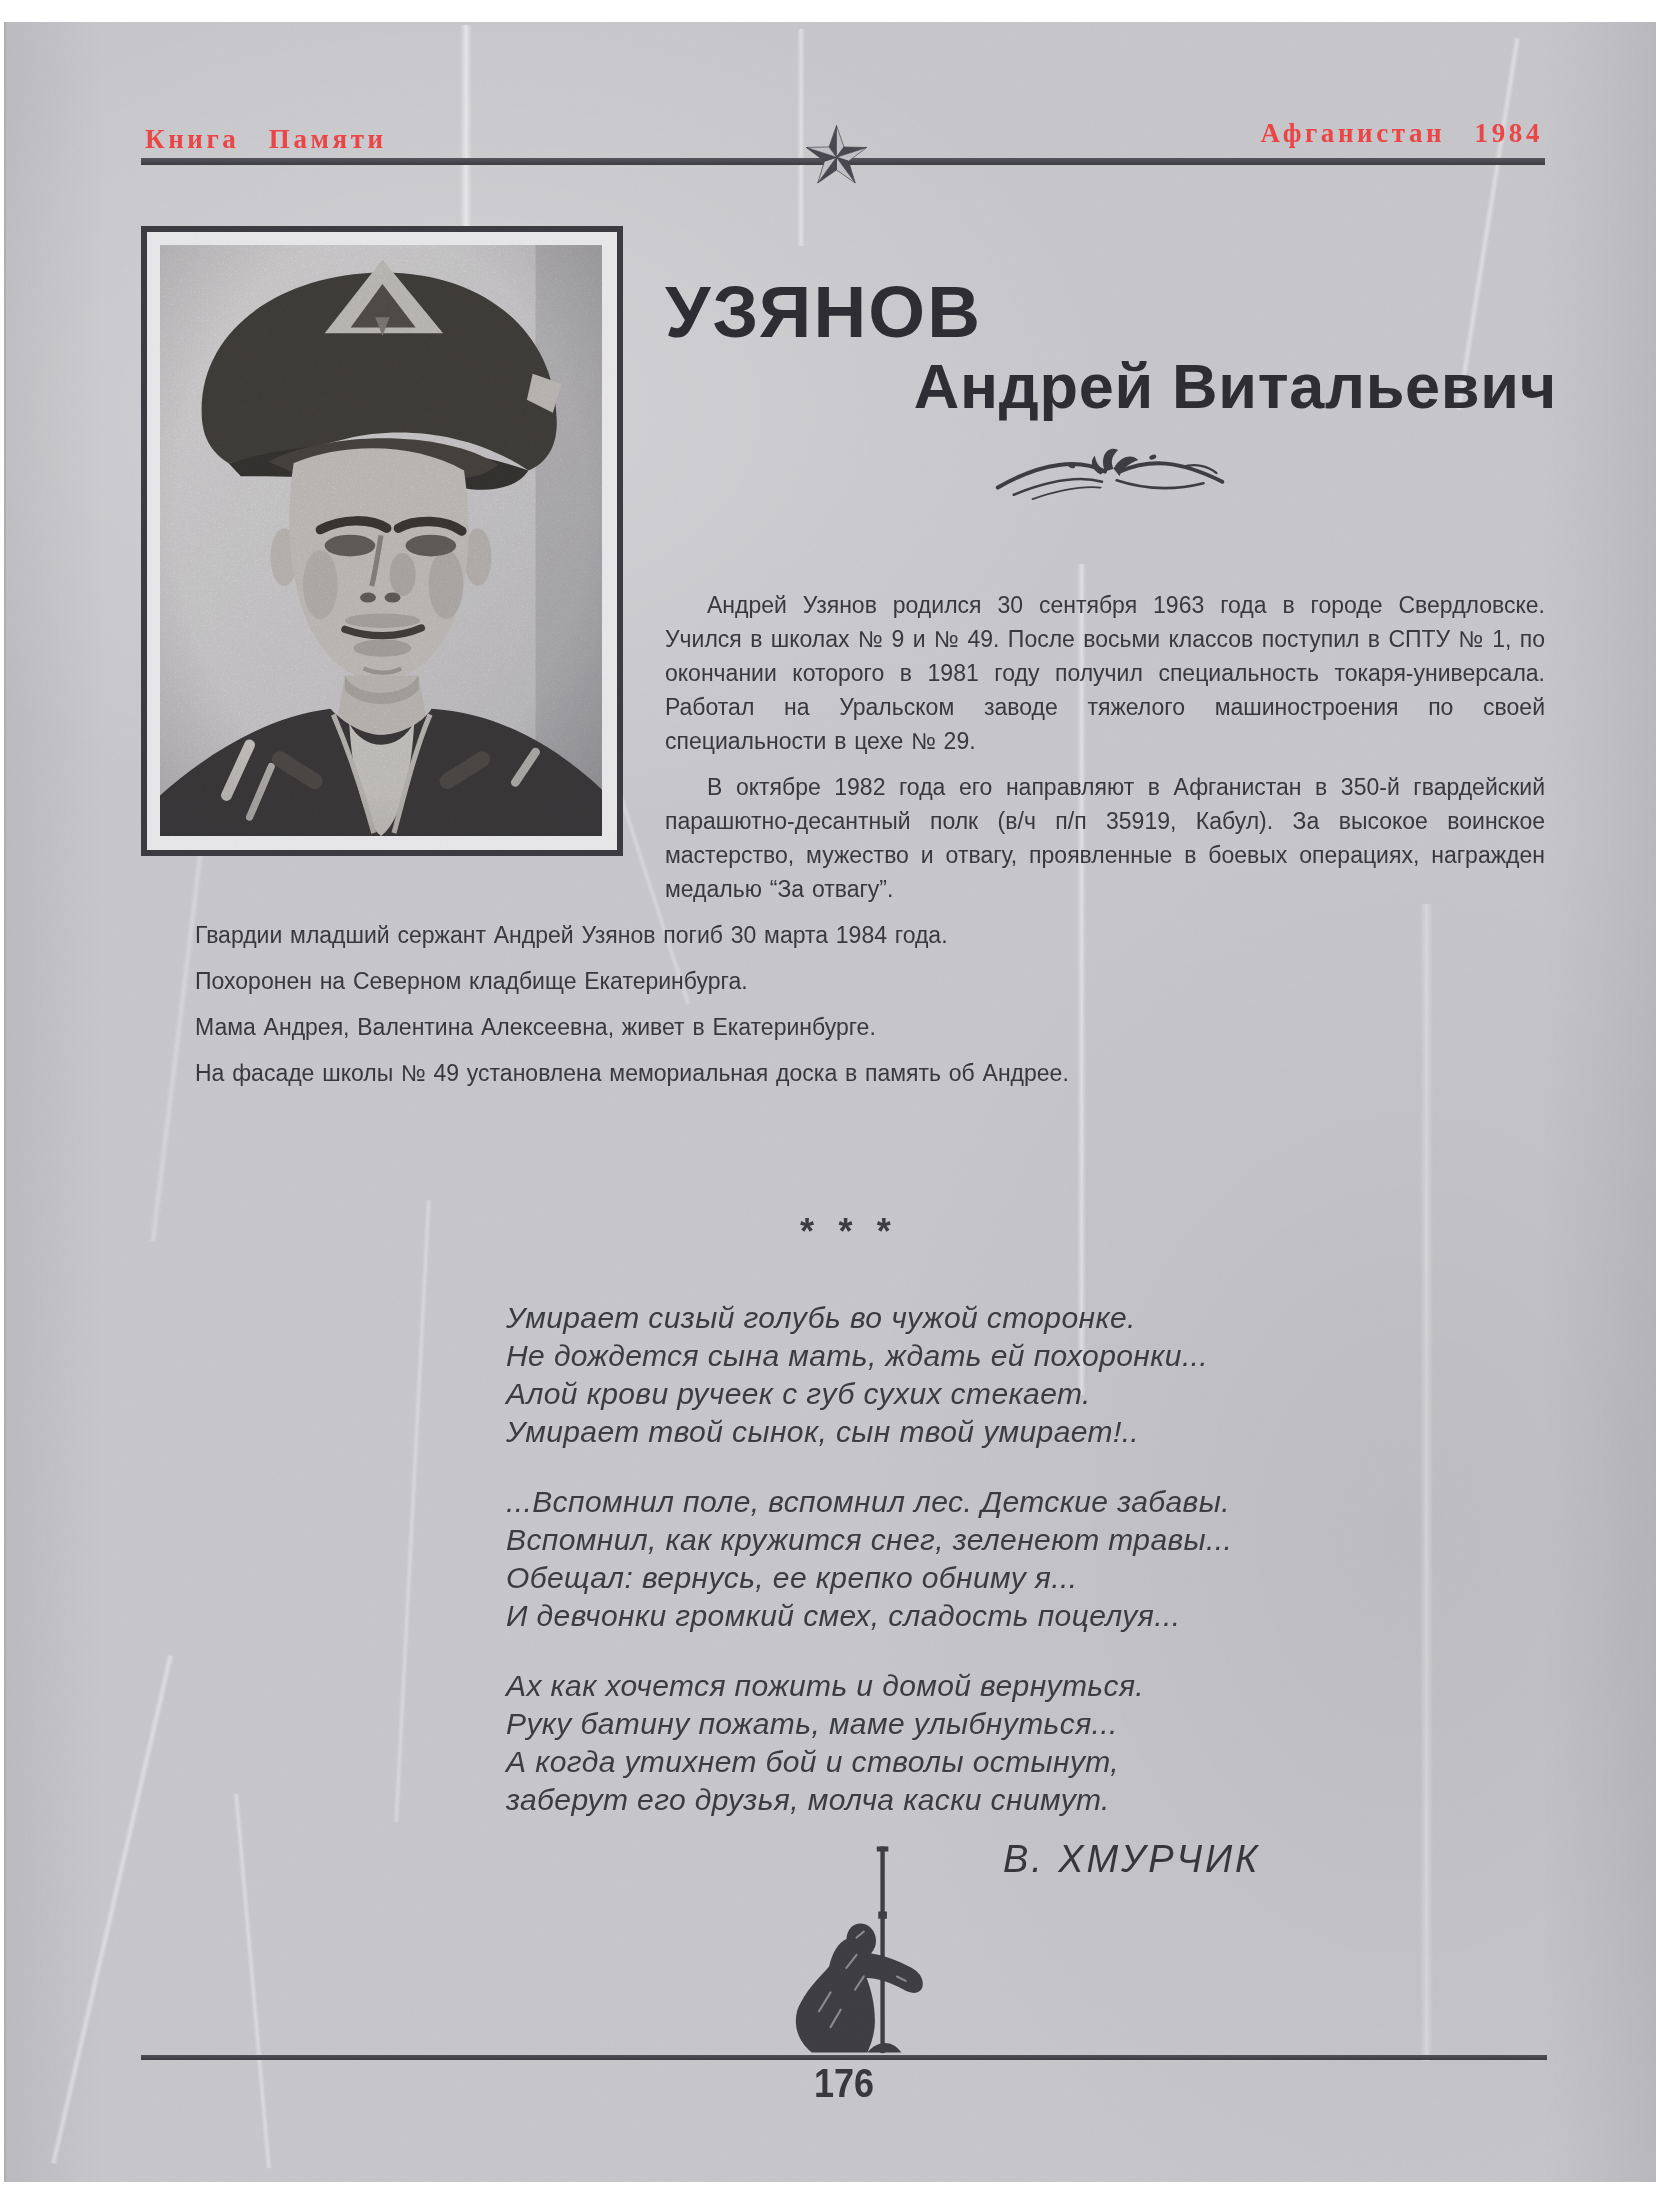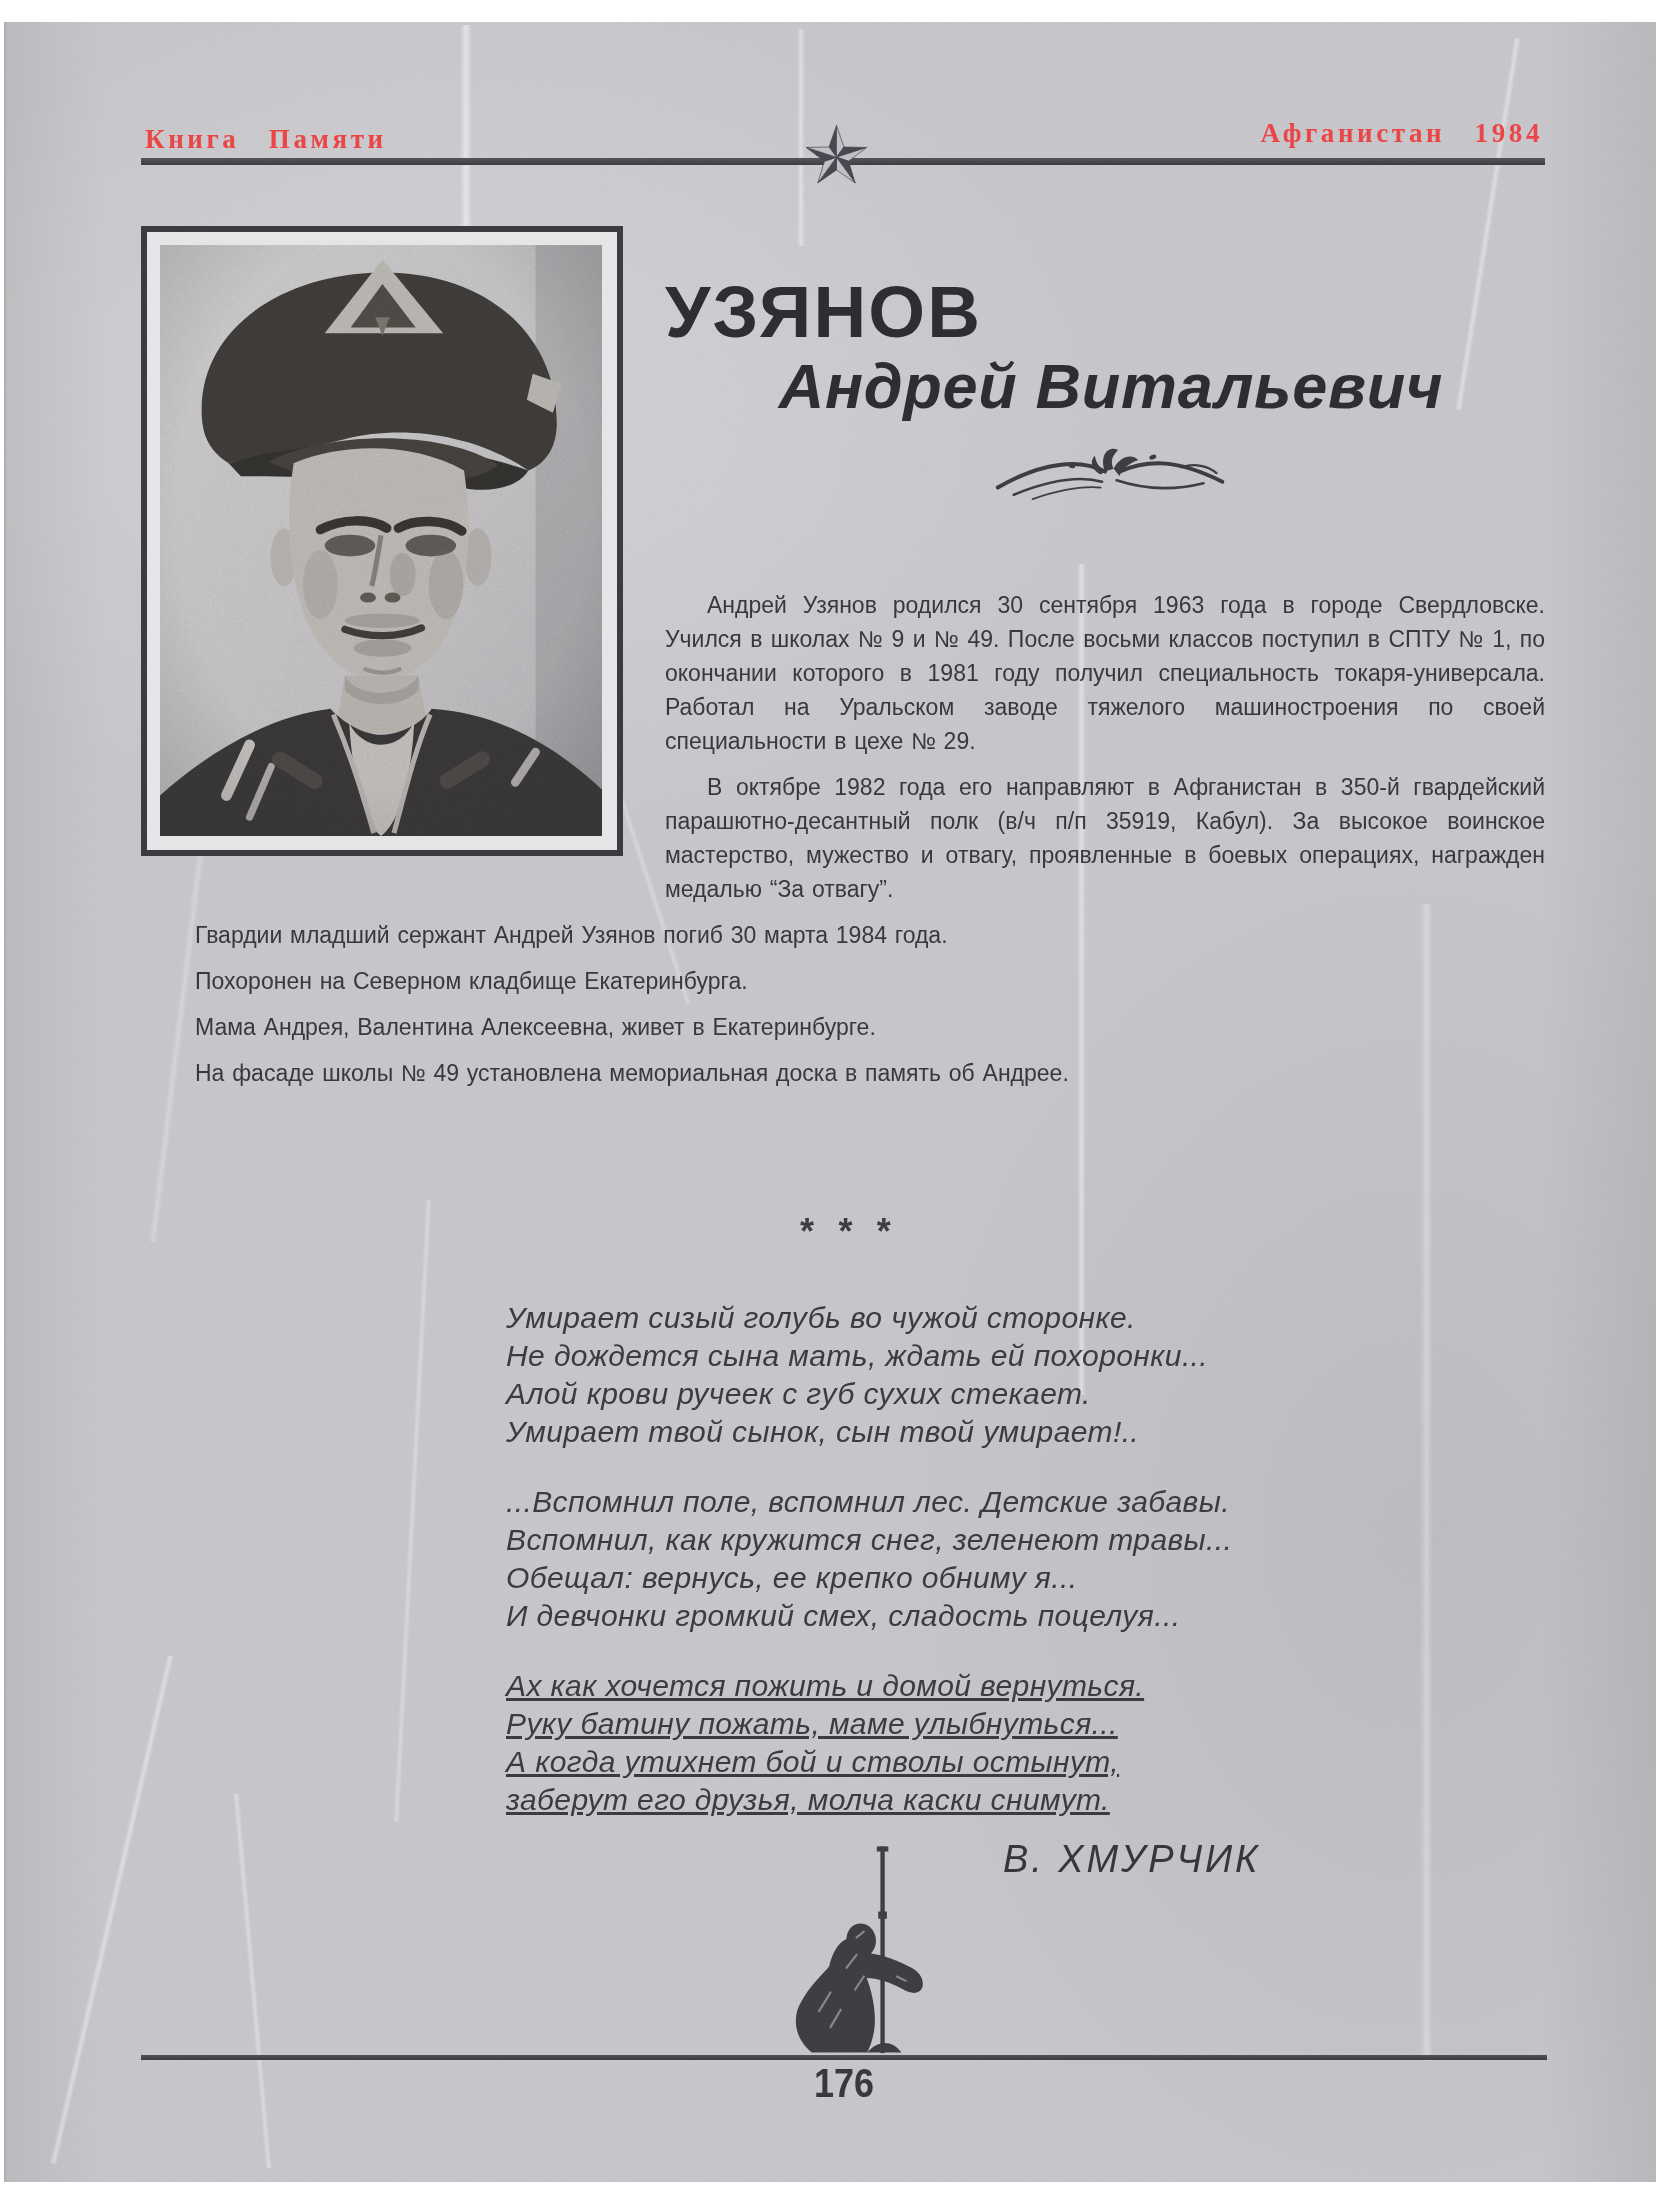--- a/index.html
+++ b/index.html
@@ -47,36 +47,36 @@
     float:left;width:482px;height:630px;box-sizing:border-box;
     border:6.5px solid #3a393f;background:#e9e8ea;padding:13px;
     margin:0 42px 33px 0;
   }
   .photo-frame svg{display:block;width:442px;height:591px;}
   .title-surname{
     margin:46px 0 0;font-size:73px;line-height:1.1;
     font-weight:bold;letter-spacing:2.2px;color:#2b2b31;
   }
   .title-name{
-    margin:0;text-align:center;font-size:63px;line-height:1.1;
-    font-weight:bold;letter-spacing:0.7px;color:#2b2b31;font-style:italic;
+    margin:0;text-align:right;font-size:63px;line-height:1.1;
+    font-weight:bold;letter-spacing:0.7px;color:#2b2b31;
   }
   .flourish{margin:19px 0 0;text-align:center;}
   .body-text p{
     margin:12px;font-size:23px;line-height:34px;text-align:justify;
     text-indent:42px;word-spacing:1.4px;color:#36363b;
   }
   .body-text p.first{margin-top:78px;}
   .separator{
     clear:both;margin:121px 0 0;text-align:center;
     font-size:36px;font-weight:bold;letter-spacing:7.2px;color:#3b3b41;
   }
   .poem{margin:46px 0 0 365px;font-style:italic;font-size:30px;line-height:38px;color:#393940;letter-spacing:0.4px;}
   .poem .stanza{margin:0 0 32px;}
-  .poem .stanza:last-child{margin-bottom:0;text-decoration:underline;}
+  .poem .stanza:last-child{margin-bottom:0;}
   .signature{
     margin:19px 0 0 862px;font-style:italic;font-size:38px;
     letter-spacing:2.9px;color:#34343b;white-space:nowrap;
   }
 
   
   .ftr-rule{position:absolute;left:141px;top:2055px;width:1406px;height:5px;
     background:linear-gradient(180deg,#504f57,#3a393f);}
   .soldier{position:absolute;left:761px;top:1845px;}
   .page-num{

